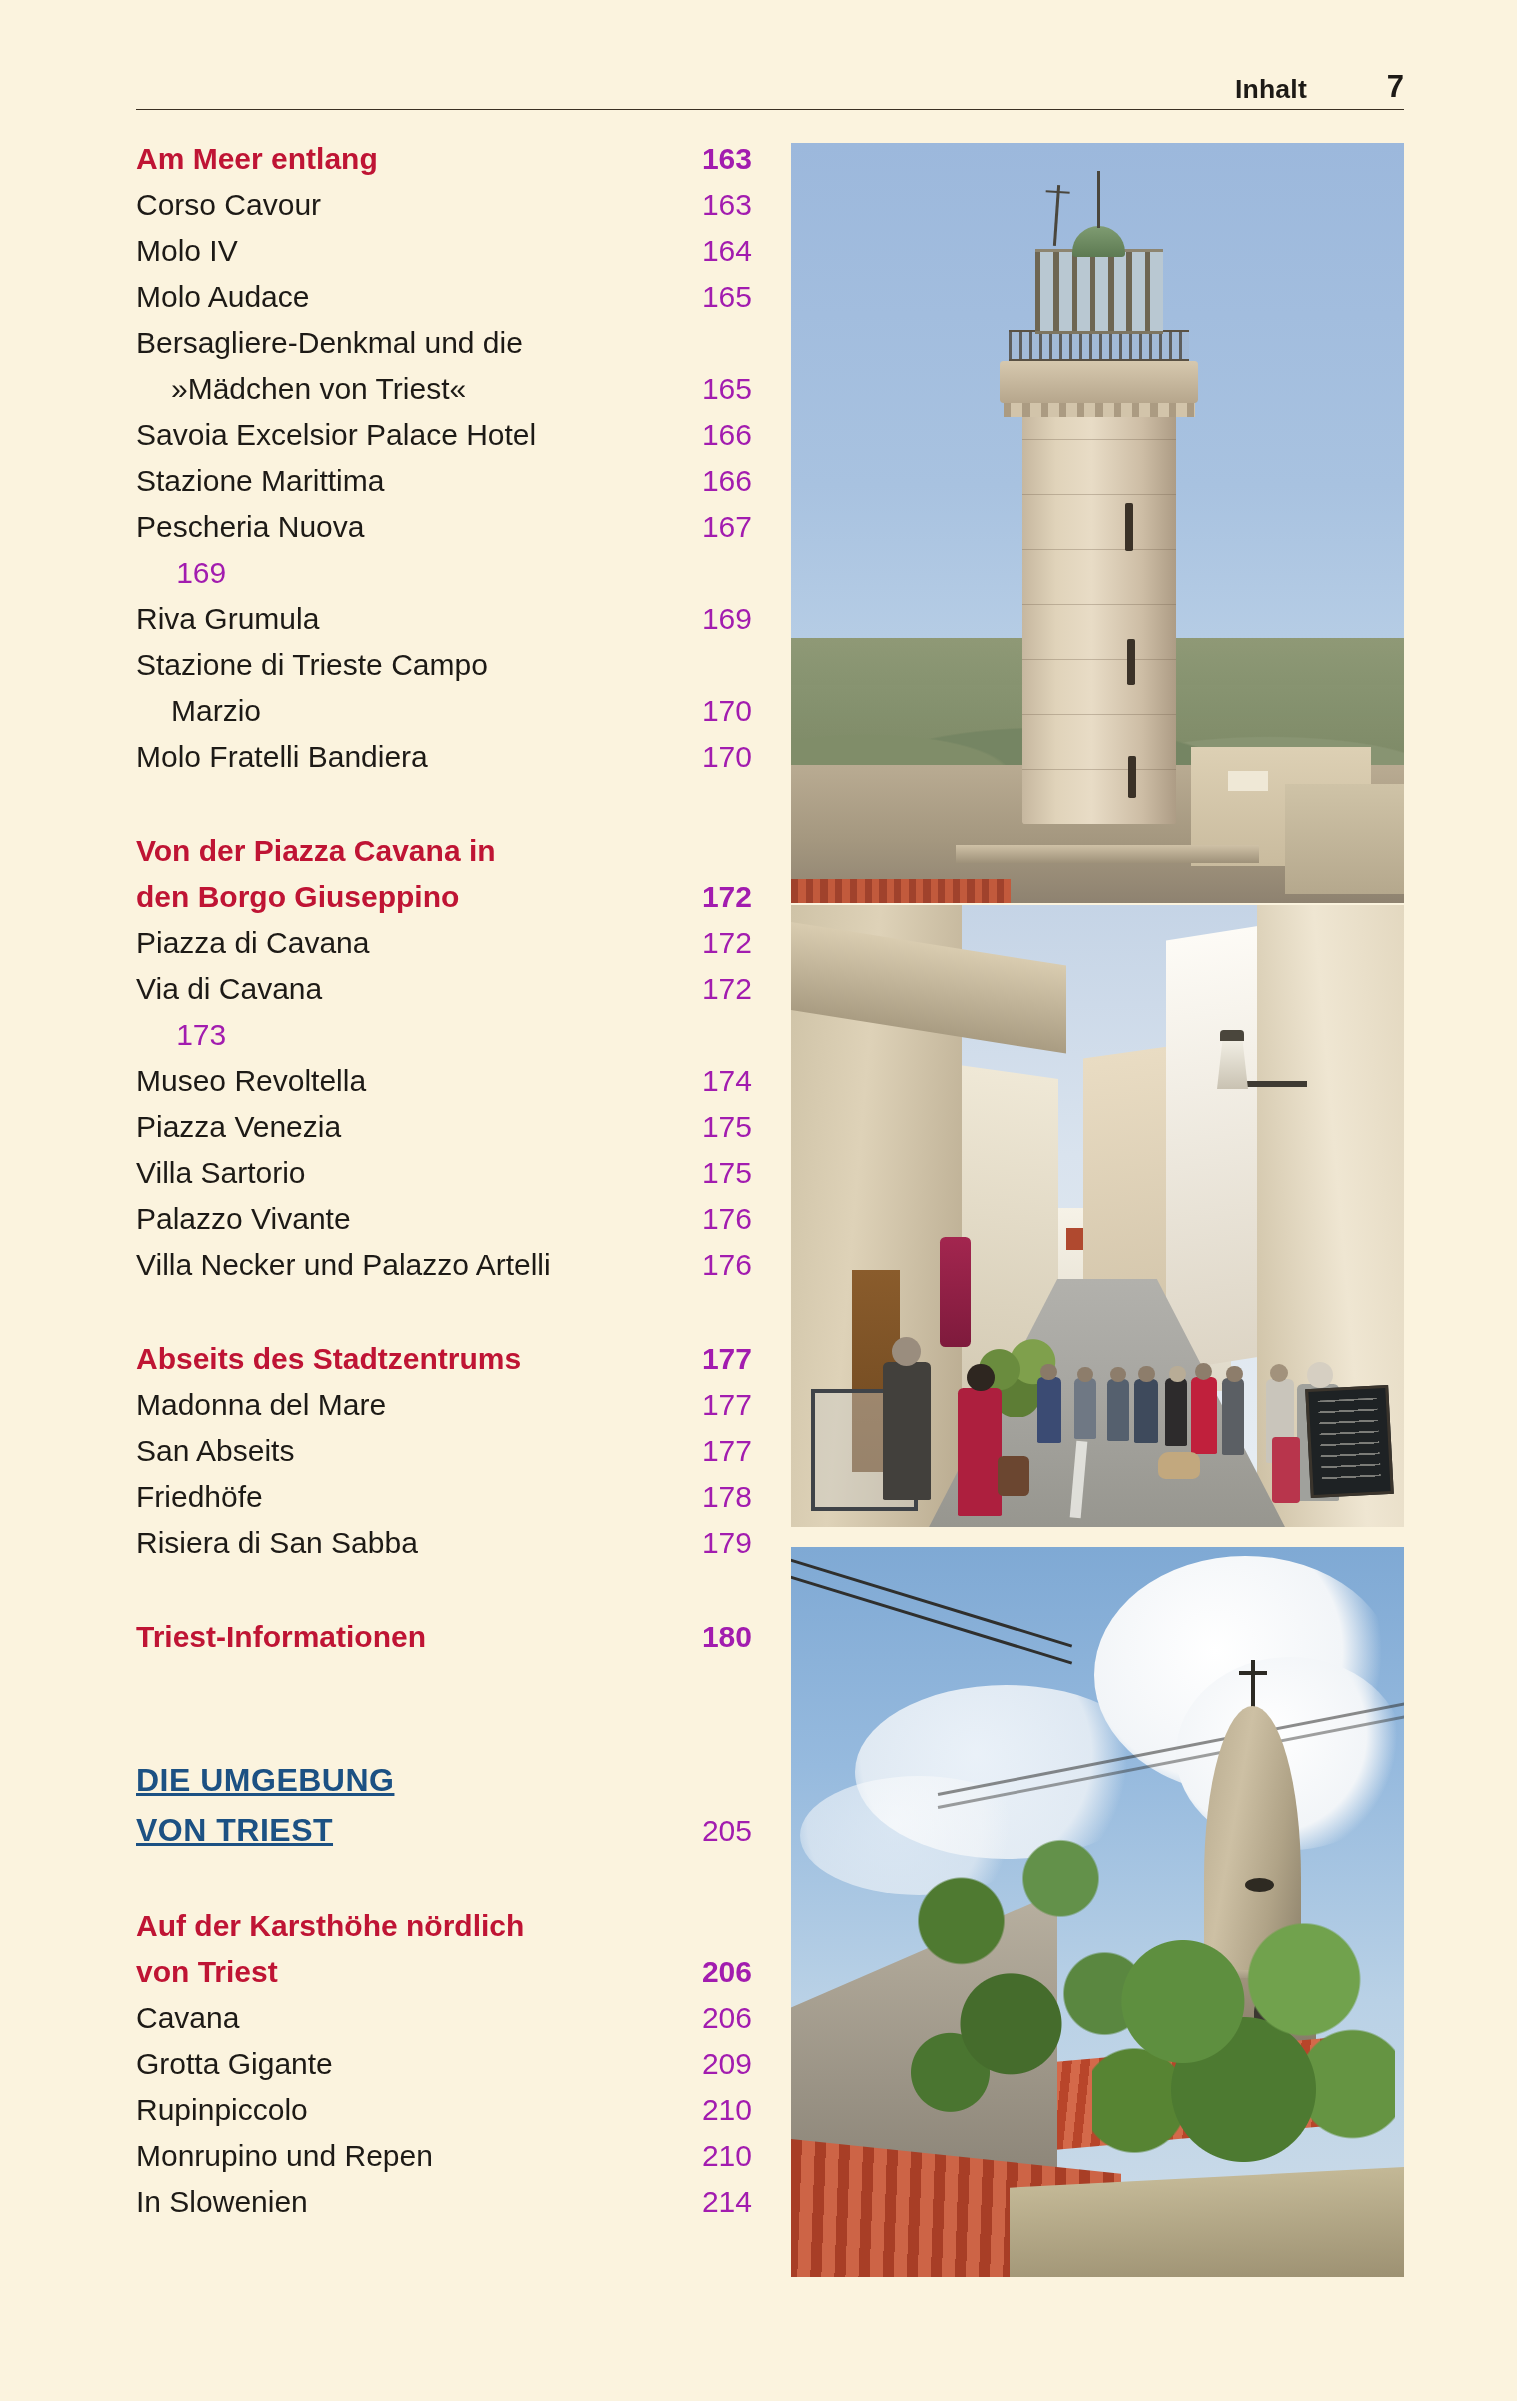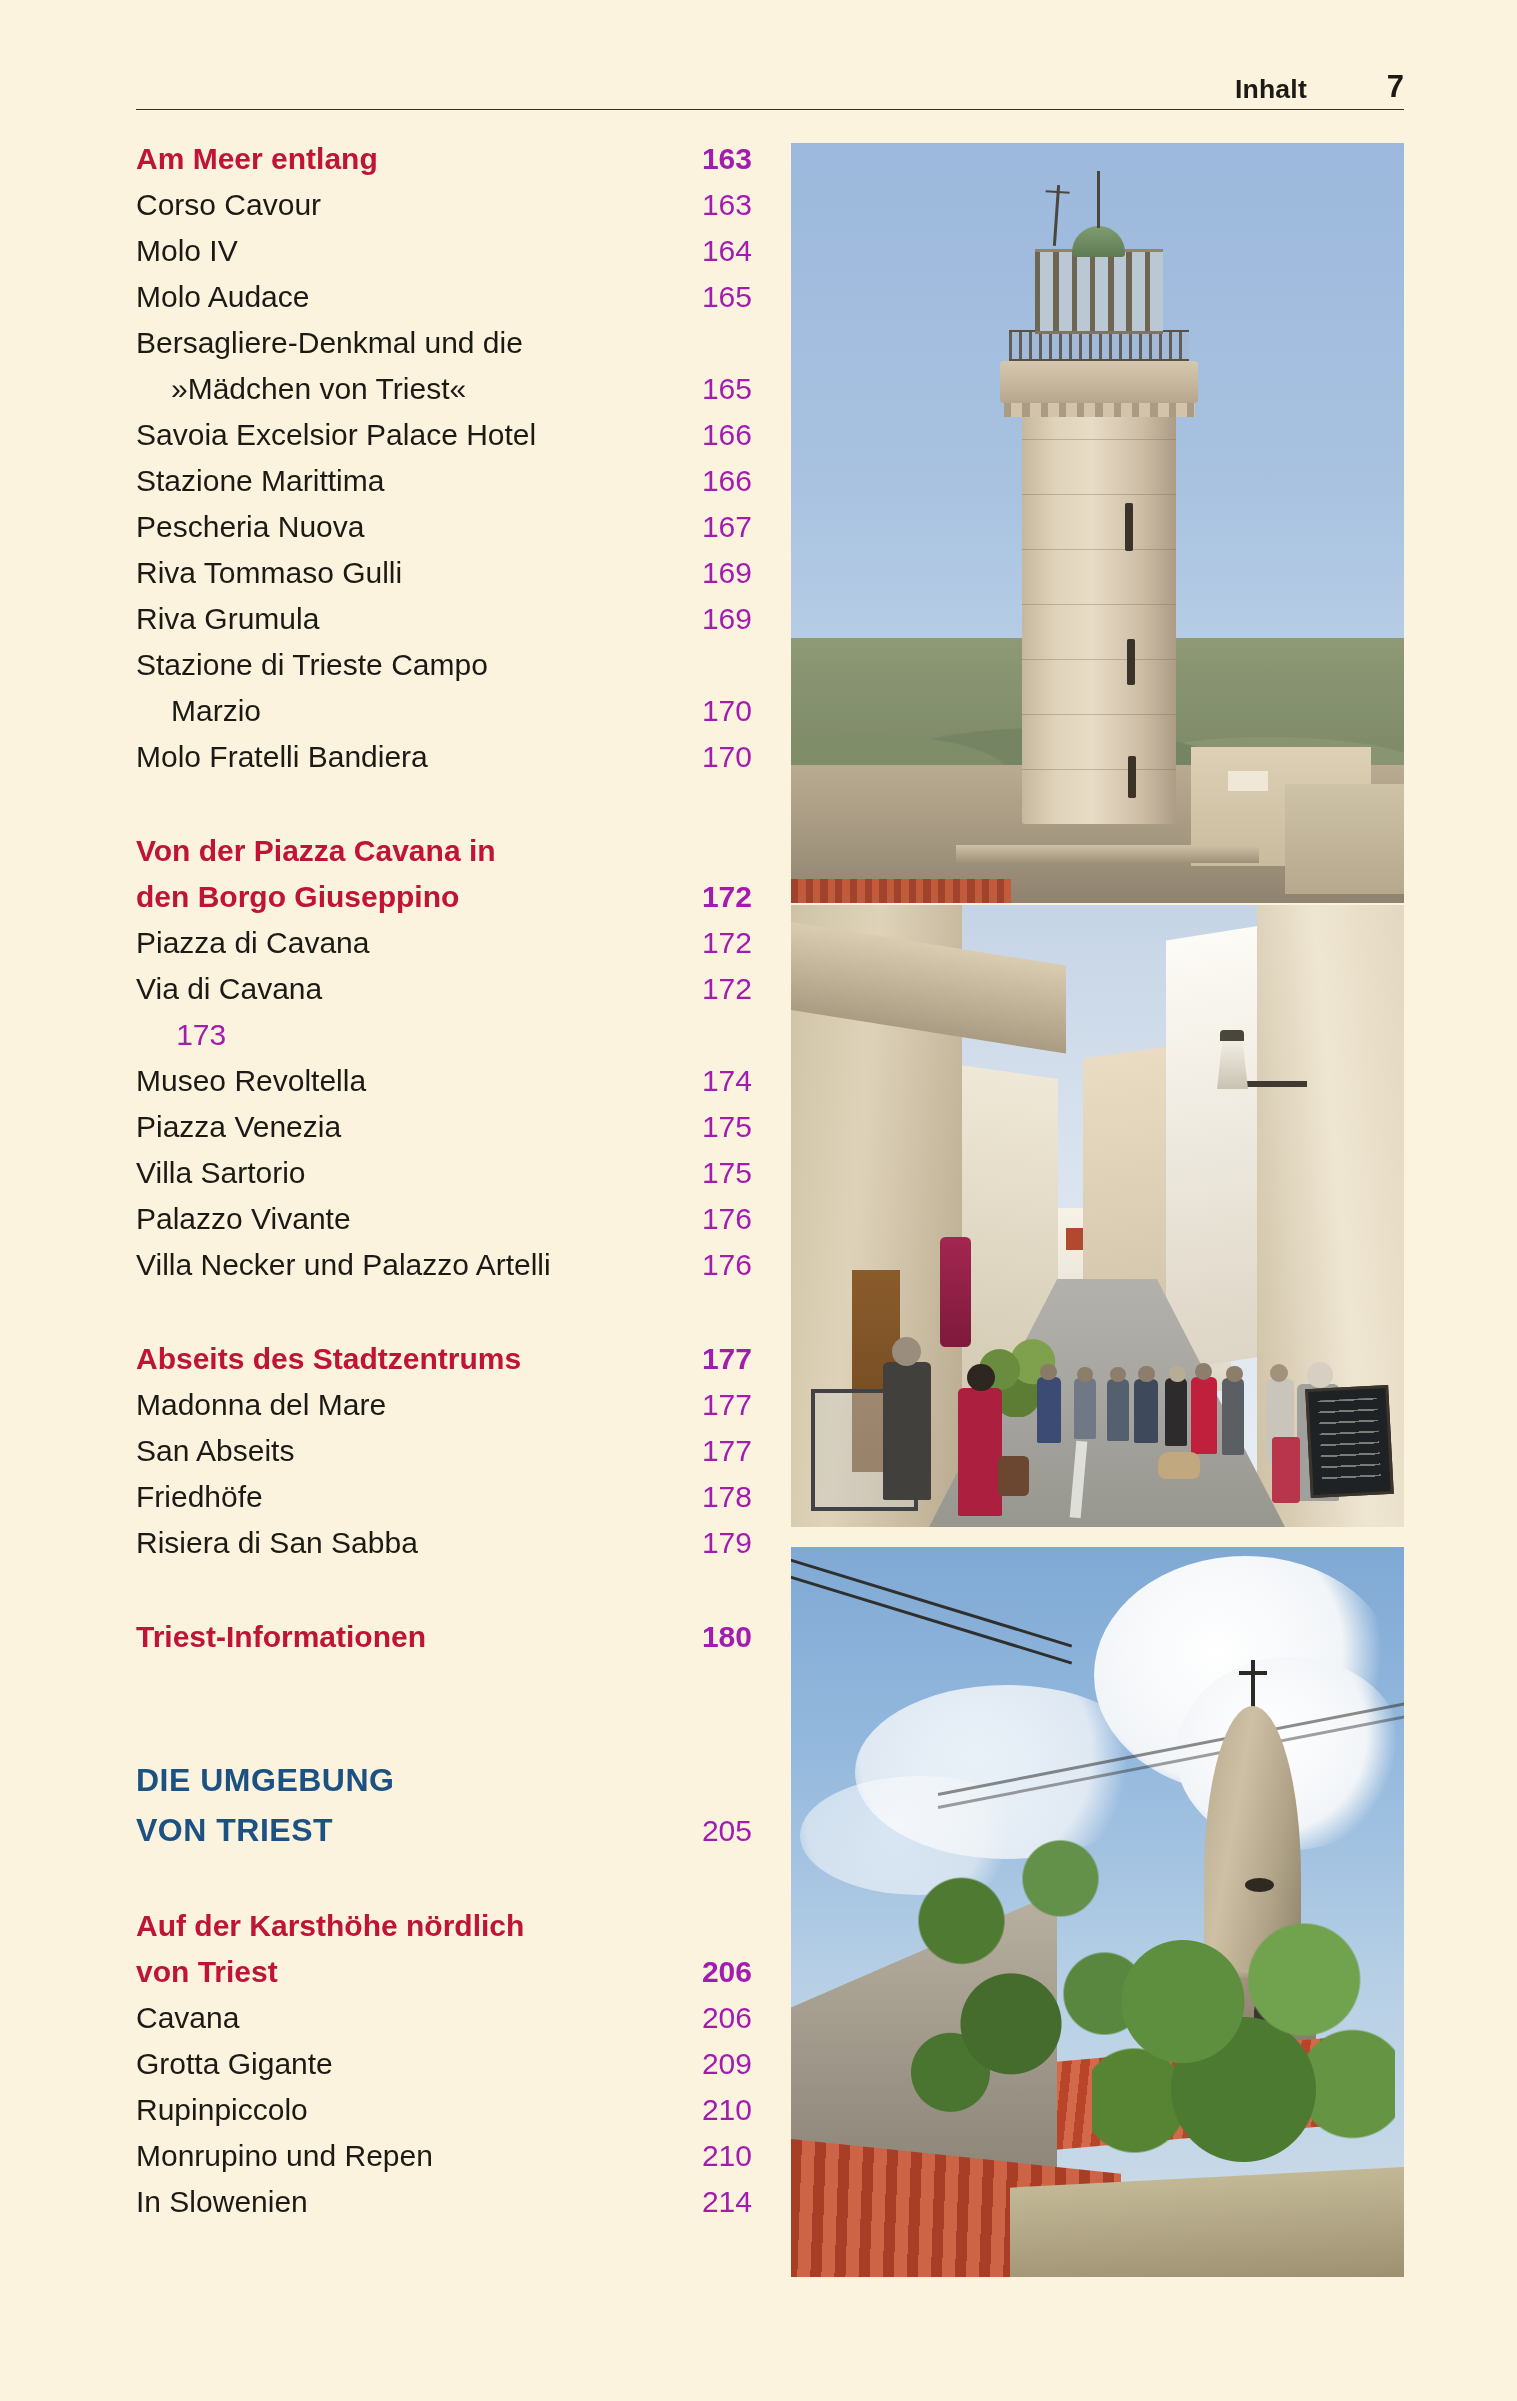--- a/index.html
+++ b/index.html
@@ -103,20 +103,21 @@
   .toc-row.head .toc-label,
   .toc-row.head .toc-page { font-weight: bold; }
   .toc-row.head .toc-label { color: #bf1434; }
 
   
   .toc-row.chapter .toc-label {
     color: #1c5183;
     font-weight: bold;
     font-size: 32px;
     letter-spacing: 0.5px;
+    text-decoration: underline;
   }
   .toc-row.chapter { line-height: 50px; height: 50px; }
 
   
   .toc-row.cont .toc-label { padding-left: 35px; }
   .sp-md { height: 48px; }
   .sp-xl { height: 95px; }
 
   
   .photo {
@@ -447,21 +448,20 @@
         </div>
         <div class="toc-row">
           <span class="toc-label">Stazione Marittima</span>
           <span class="toc-page">166</span>
         </div>
         <div class="toc-row">
           <span class="toc-label">Pescheria Nuova</span>
           <span class="toc-page">167</span>
         </div>
         <div class="toc-row">
-          <span class="toc-label">Riva Tommaso Gulli</span>
           <span class="toc-page">169</span>
         </div>
         <div class="toc-row">
           <span class="toc-label">Riva Grumula</span>
           <span class="toc-page">169</span>
         </div>
         <div class="toc-row">
           <span class="toc-label">Stazione di Trieste Campo</span>
           <span class="toc-page"></span>
         </div>

